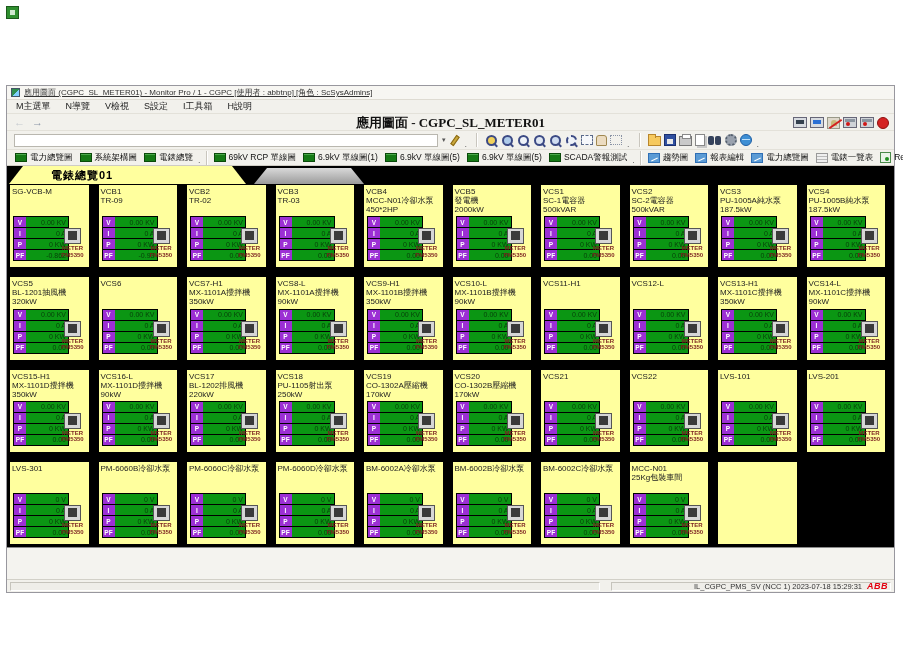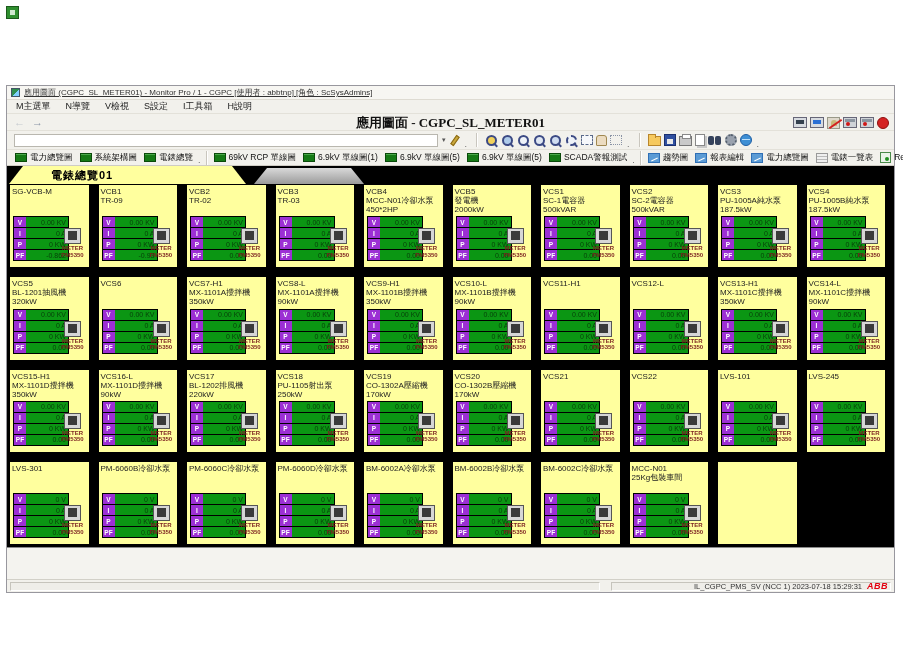--- a/index.html
+++ b/index.html
@@ -1125,21 +1125,21 @@
             </div>
           </div>
           <div class="meterbox">
             <div class="meter-glyph"></div>
             <div class="meter-cap">METER</div>
             <div class="meter-cap">PM5350</div>
           </div>
         </div>
         <div class="meter-cell">
           <div class="cell-hdr">
-            <div class="hdr-line">LVS-245</div>
+            <div class="hdr-line">LVS-201</div>
           </div>
           <div class="display">
             <div class="drow">
               <span class="dlab">V</span>
               <span class="dval">0.00 KV</span>
             </div>
             <div class="drow">
               <span class="dlab">I</span>
               <span class="dval">0 A</span>
             </div>

